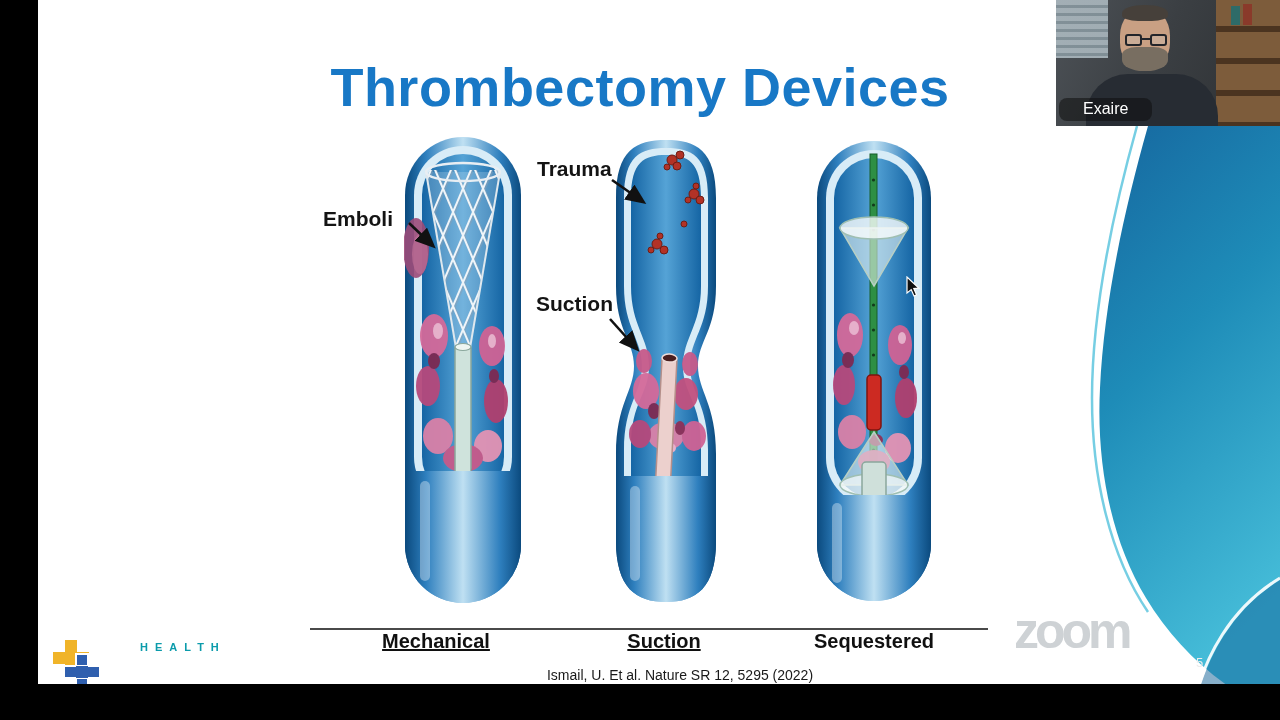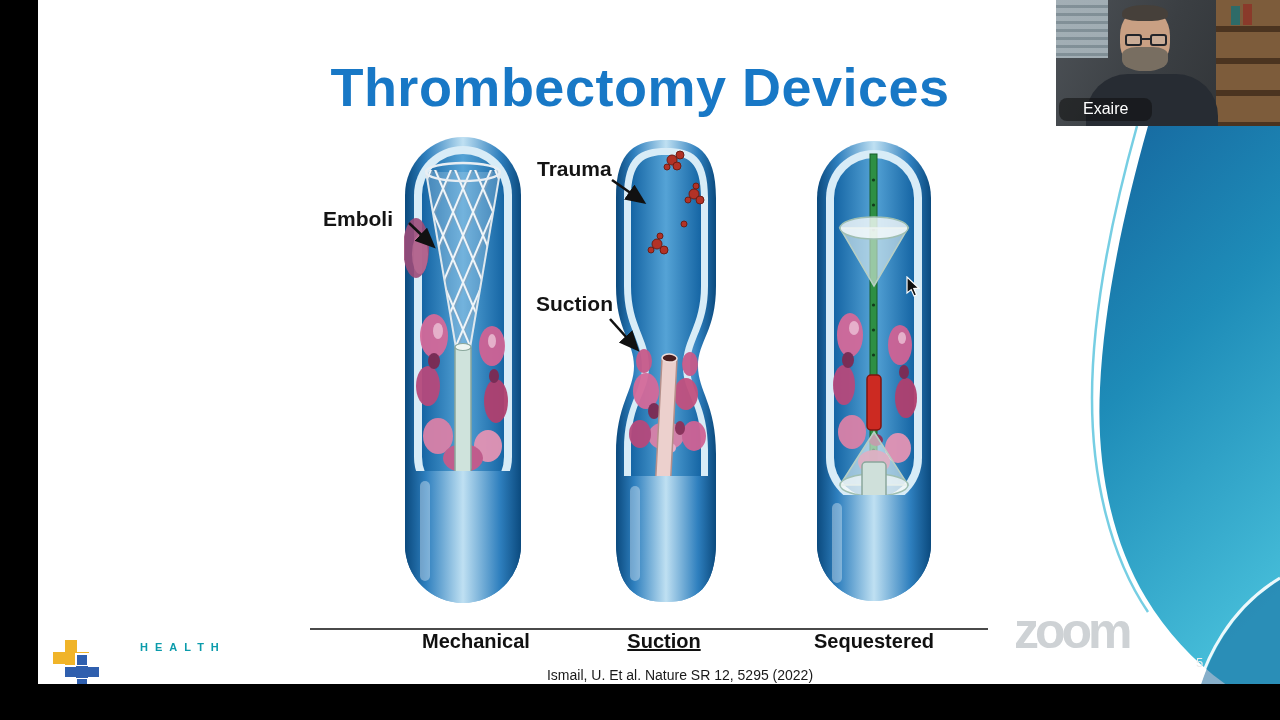--- a/index.html
+++ b/index.html
@@ -17,21 +17,21 @@
   .anno-emboli   { left:537px; top:157px; }
   .anno-collapse { left:536px; top:292px; }
 
   .vessel { z-index:3; }
   .arrow  { z-index:4; }
 
   .divider { left:310px; top:628px; width:678px; height:2px; background:#4a4a4a; z-index:3; }
 
   .device-label { top:630px; width:140px; text-align:center;
                   font-size:20px; font-weight:bold; color:#101010; z-index:4; }
-  .dev-1 { left:406px; } .dev-2 { left:594px;text-decoration:underline; } .dev-3 { left:804px;text-align:center; }
+  .dev-1 { left:366px;text-decoration:underline; } .dev-2 { left:594px;text-decoration:underline; } .dev-3 { left:804px;text-align:center; }
 
   .citation { left:540px; top:667px; width:280px; text-align:center;
               font-size:14px; color:#1a1a1a; z-index:4; }
 
   .logo { left:52px; top:638px; display:flex; align-items:flex-start; z-index:4; }
   .logo-text { margin-left:10px; }
   .logo-brand { font-family:"Liberation Serif", serif; font-size:29px; color:#2f4f9e; line-height:1.05; }
   .logo-sub { font-size:11px; font-weight:bold; color:#0b9bab; letter-spacing:7px; margin:3px 0 0 4px;padding-left:24px; }
 
   .watermark { left:1014px; top:602px; font-size:50px; font-weight:bold; letter-spacing:-4px;

